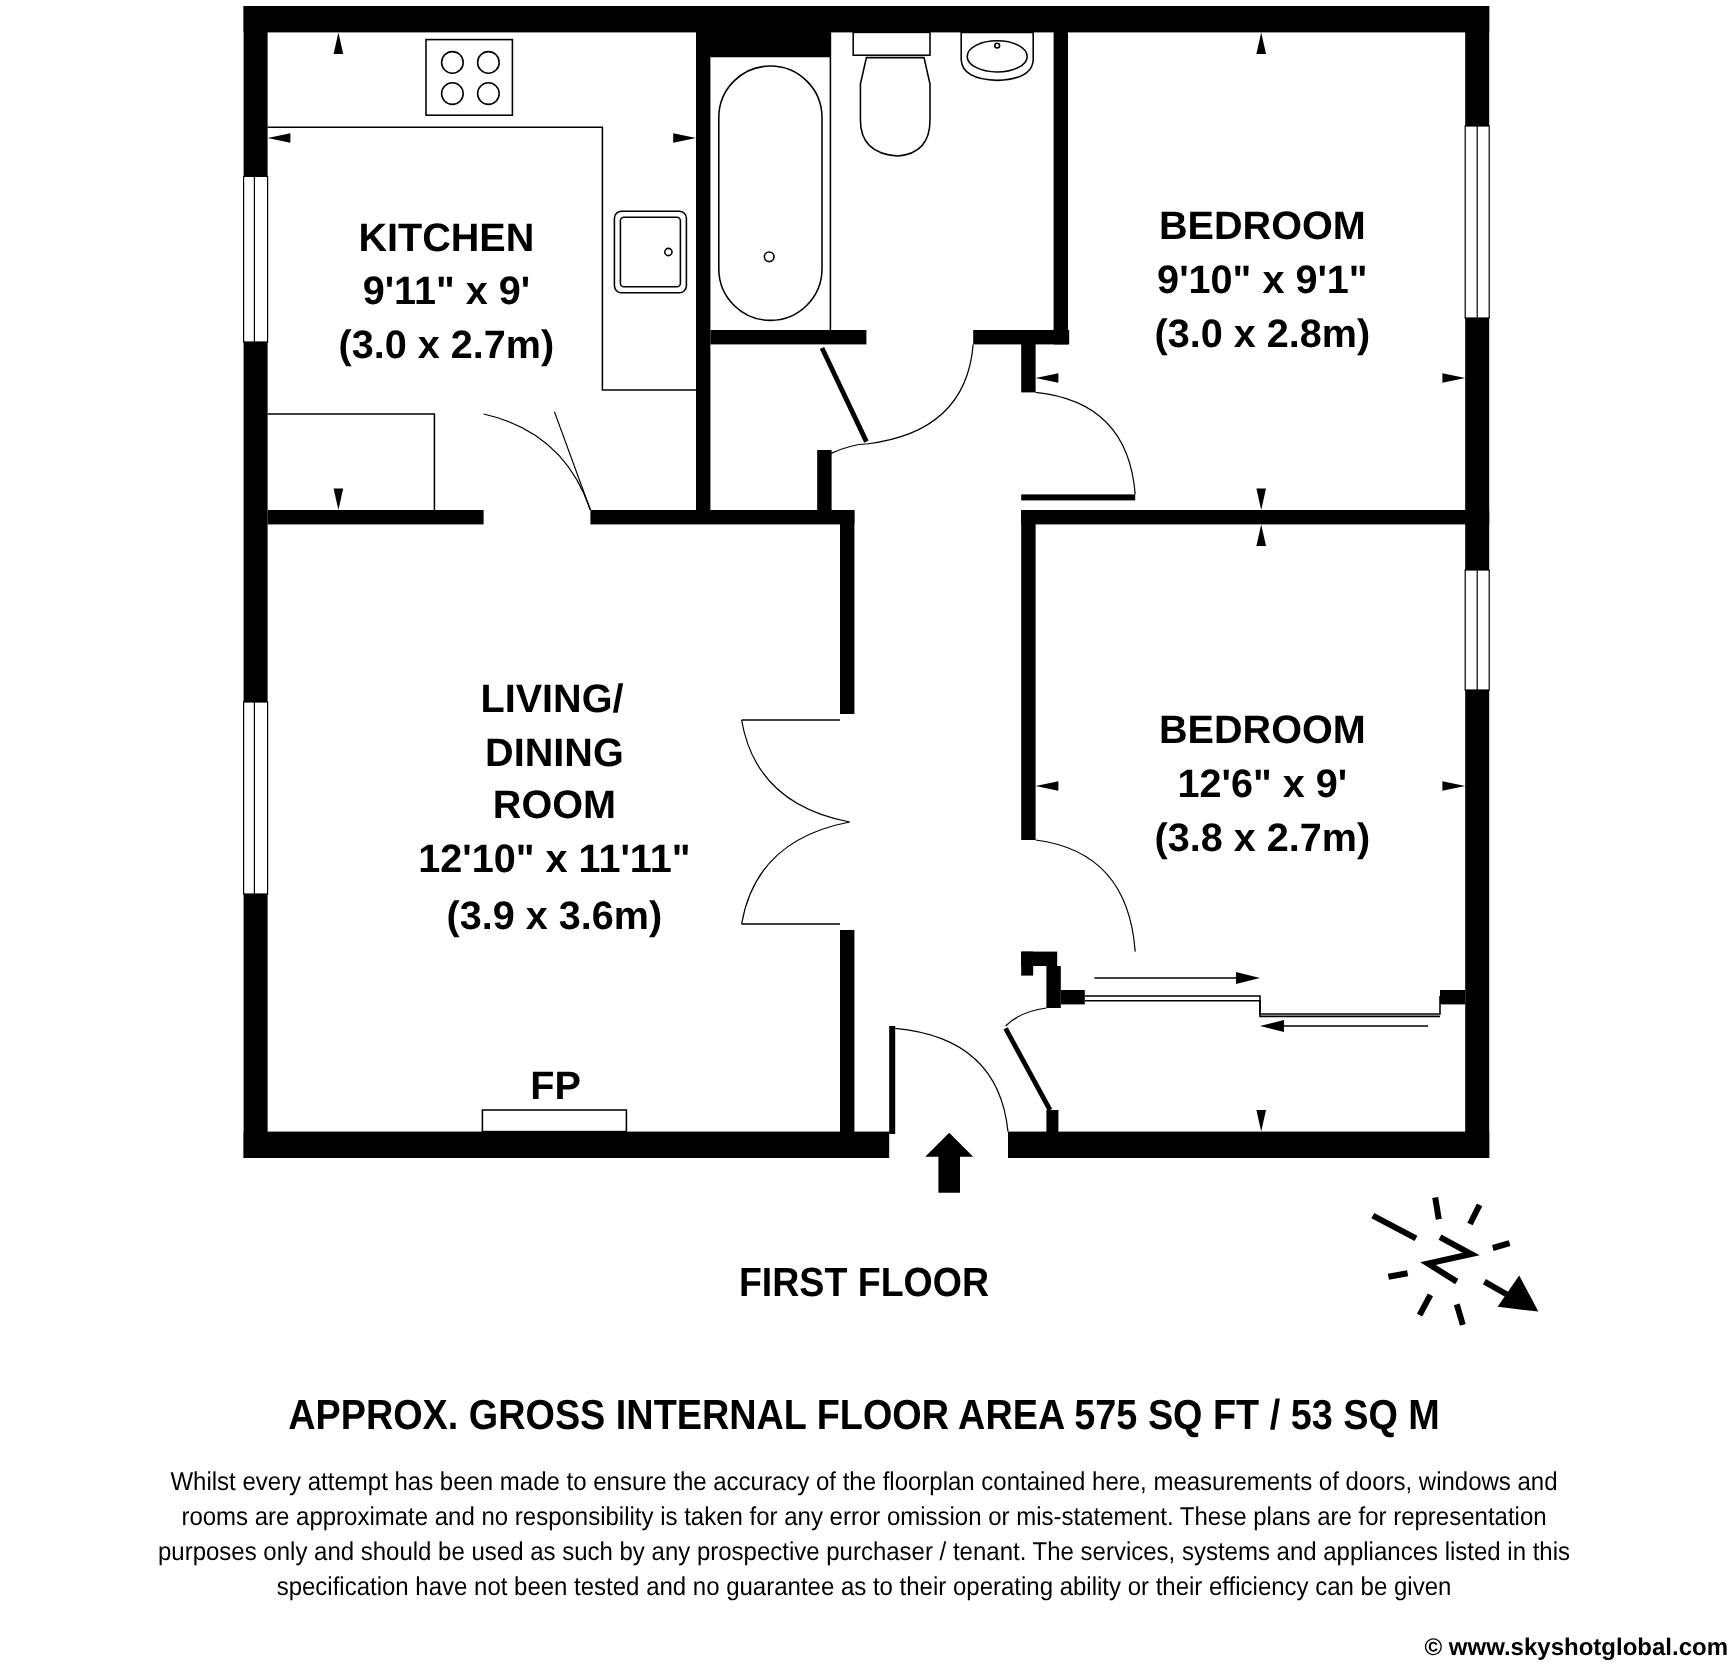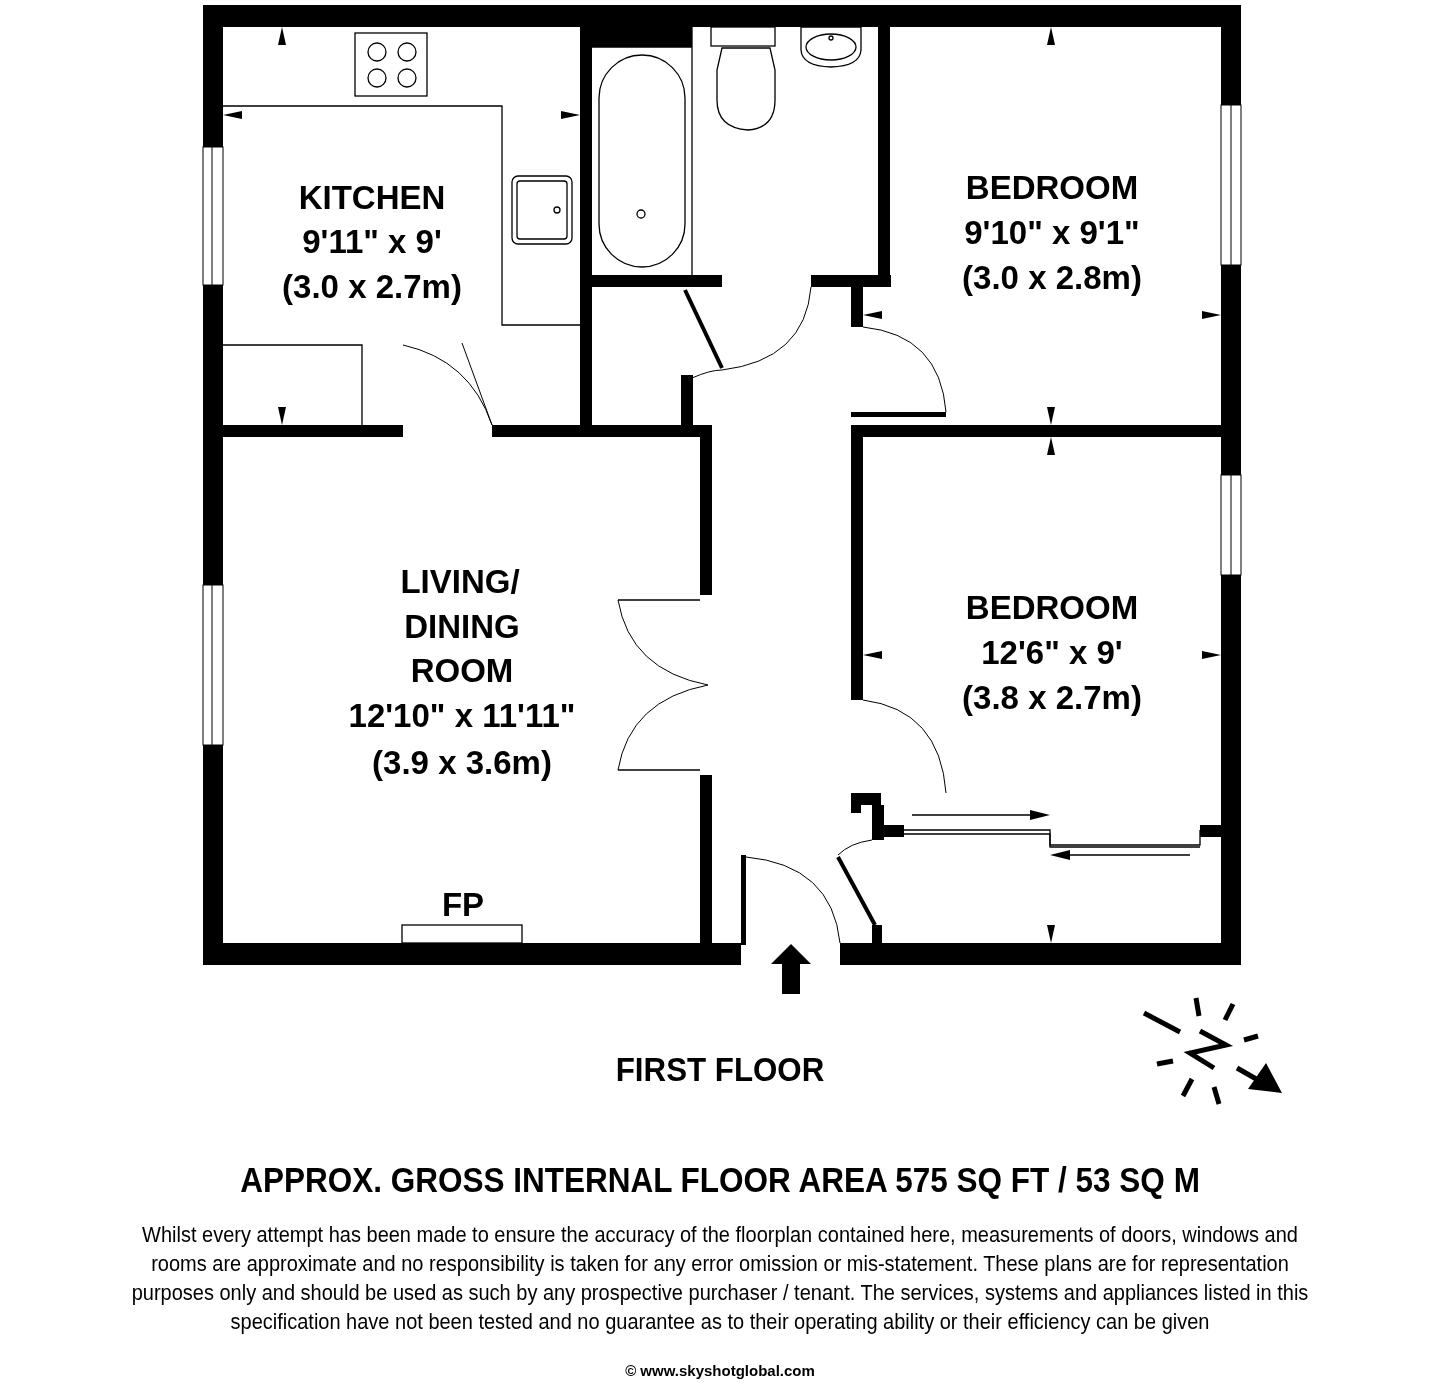--- a/index.html
+++ b/index.html
@@ -3,21 +3,21 @@
 <meta charset="utf-8">
 <style>
   html, body { margin: 0; padding: 0; background: #ffffff; }
   body { width: 1440px; height: 1392px; position: relative; overflow: hidden; font-family: "Liberation Sans", sans-serif; color: #000; }
   #plan { position: absolute; left: 0; top: 0; width: 1440px; height: 1110px; }
   .room-label { font-family: "Liberation Sans", sans-serif; font-weight: bold; font-size: 33px; fill: #000; text-anchor: middle; }
   .floor-label { position: absolute; left: 0; width: 1440px; top: 1050px; text-align: center; font-weight: bold; font-size: 34px; letter-spacing: 0px; transform: scaleX(0.92); }
   .area { position: absolute; left: 0; width: 1440px; top: 1160px; text-align: center; font-weight: bold; font-size: 35px; transform: scaleX(0.9); }
   .disclaimer { position: absolute; left: 0; width: 1440px; top: 1221px; text-align: center; font-size: 21.5px; line-height: 29px; transform: scaleX(0.93); }
   .disclaimer div { white-space: nowrap; }
-  .copyright { position: absolute; left: 0; width: 1440px; top: 1362px; text-align: center; font-weight: bold; font-size: 15px; }
+  .copyright { position: absolute; left: 0; width: 1440px; top: 1362px; text-align: right; font-weight: bold; font-size: 20px; }
 </style>
 </head>
 <body>
 
 <svg id="plan" viewBox="0 0 1440 1110" xmlns="http://www.w3.org/2000/svg">
   <g fill="#000">
 
     <rect x="203" y="5" width="1038" height="22"></rect>
 
     <rect x="203" y="5" width="20" height="142"></rect>

